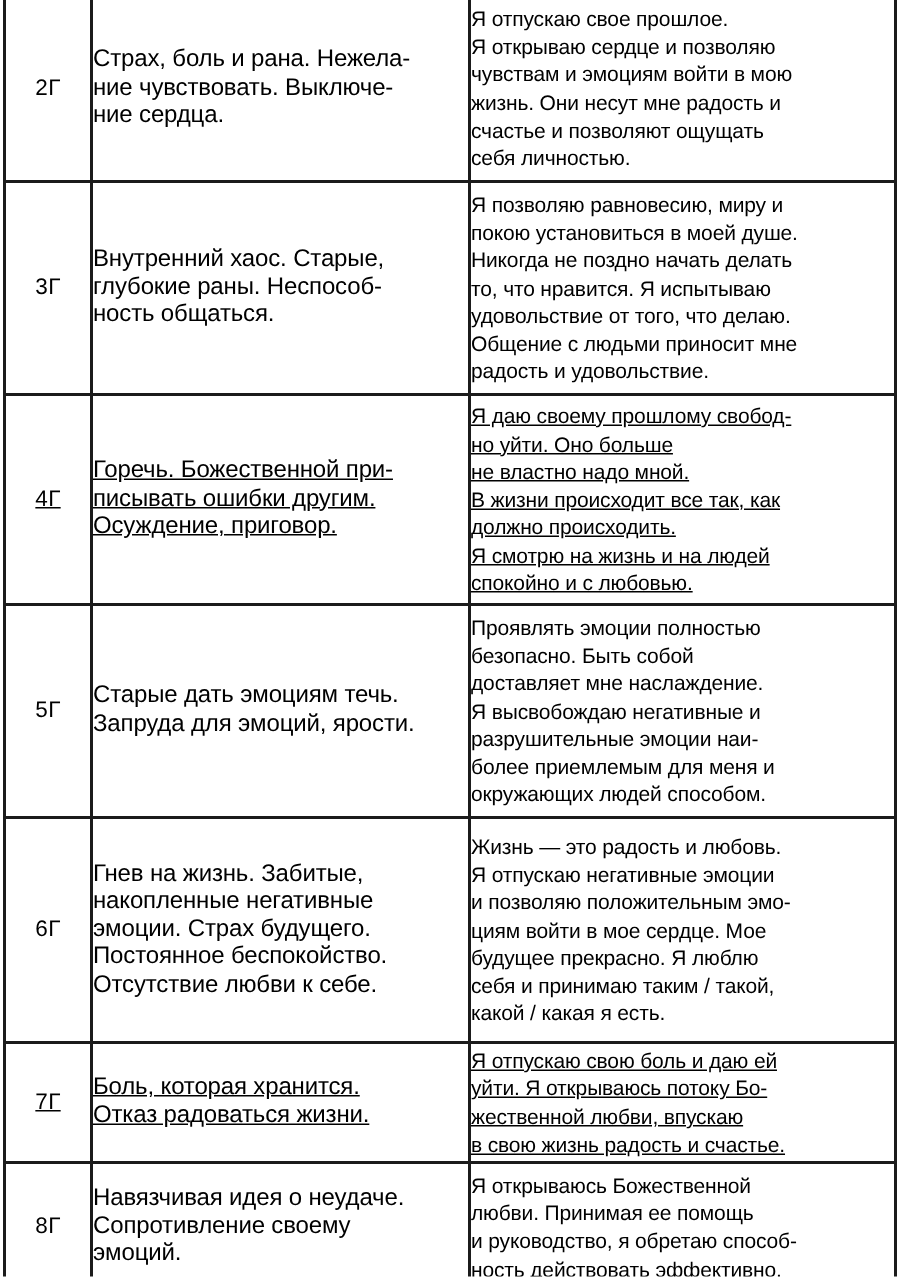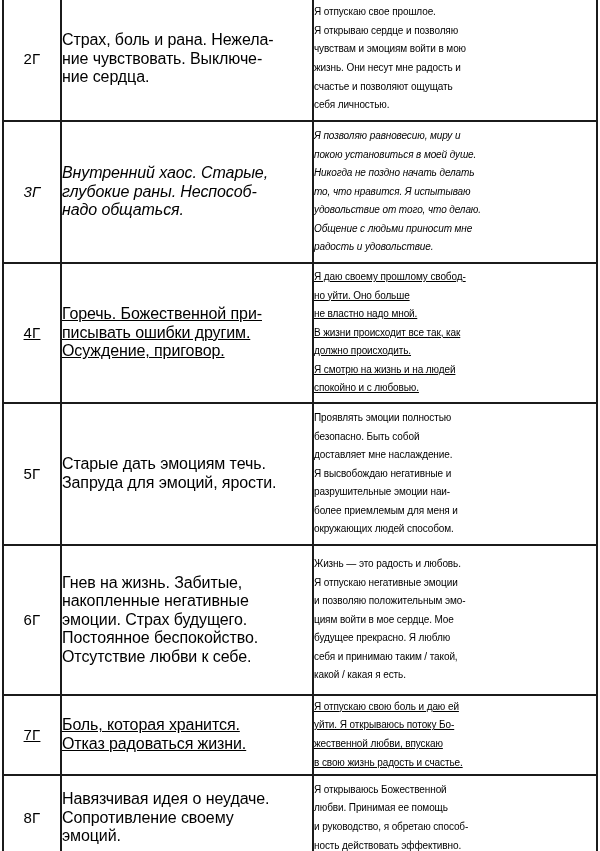--- a/index.html
+++ b/index.html
@@ -55,26 +55,26 @@
     vertical-align: top;
   }
   .txt {
     font-size: 16px;
     line-height: 18.6px;
     white-space: pre-line;
     letter-spacing: -0.1px;
     word-spacing: 0px;
   }
   .affirm-cell .txt {
-    font-size: 10px;
+    font-size: 14px;
     line-height: 18.6px;
   }
   
   tr.r2 td { height: 122px; }
-  tr.r3 td { height: 140px; font-style: italic; }
+  tr.r3 td { height: 140px; }
   tr.r4 td { height: 138px; text-decoration: underline; }
   tr.r5 td { height: 140px; }
   tr.r6 td { height: 148px; }
   tr.r7 td { height: 78px; text-decoration: underline; }
   tr.r8 td { height: 84px; }
 </style>
 </head>
 <body>
 
 <div class="page">
@@ -99,21 +99,21 @@
 жизнь. Они несут мне радость и
 счастье и позволяют ощущать
 себя личностью.</div>
           </td>
       </tr>
       <tr class="r3">
         <td class="code-cell"><span>3Г</span></td>
         <td class="prob-cell">
             <div class="txt">Внутренний хаос. Старые,
 глубокие раны. Неспособ-
-надо общаться.</div>
+ность общаться.</div>
           </td>
         <td class="affirm-cell">
             <div class="txt">Я позволяю равновесию, миру и
 покою установиться в моей душе.
 Никогда не поздно начать делать
 то, что нравится. Я испытываю
 удовольствие от того, что делаю.
 Общение с людьми приносит мне
 радость и удовольствие.</div>
           </td>

